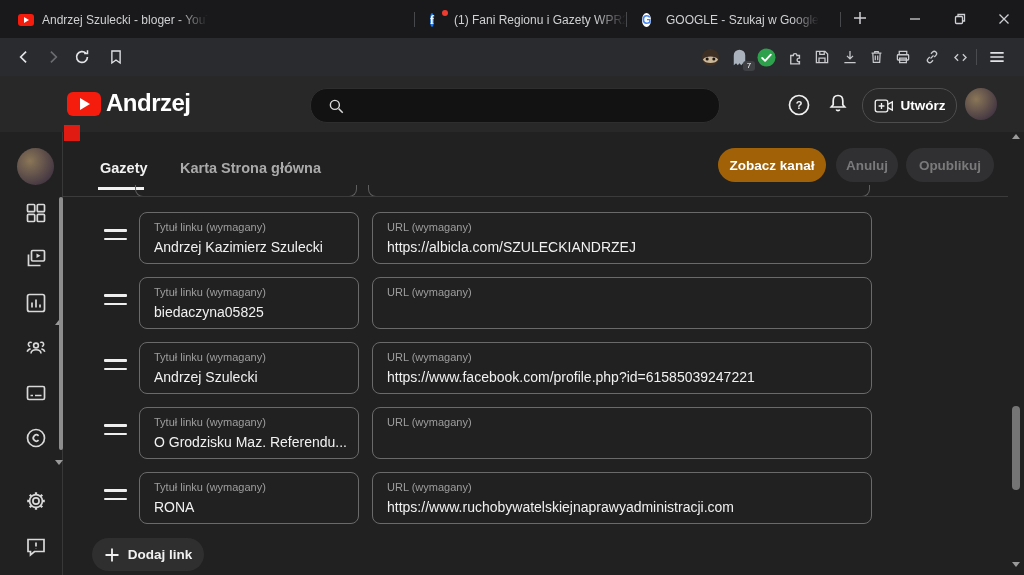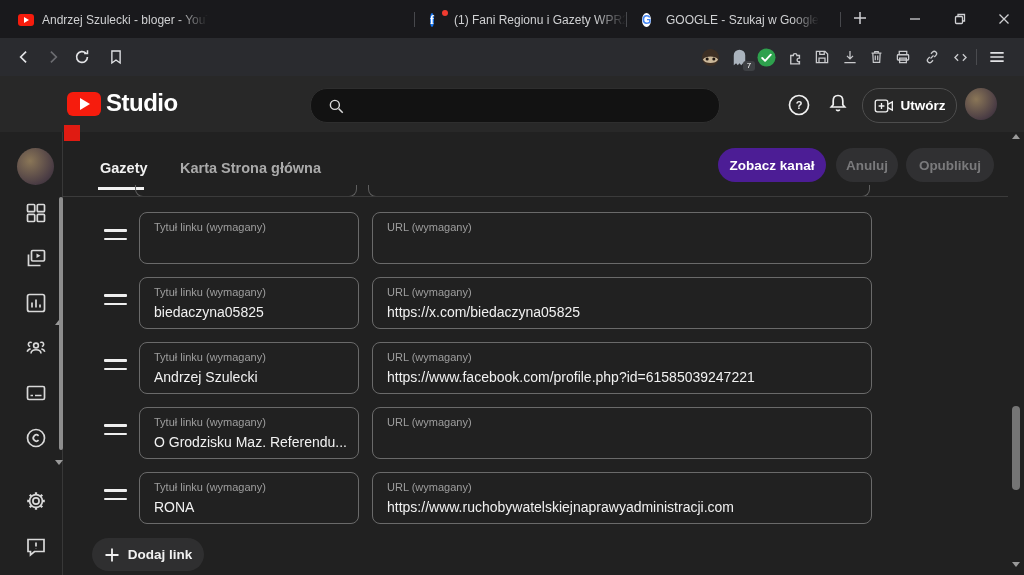--- a/index.html
+++ b/index.html
@@ -222,21 +222,21 @@
 </div>
 
 <div class="studiohdr">
   <div class="abs" style="left:24px;top:95px;">
     <svg width="22" height="18" viewBox="0 0 24 20" stroke="#f1f1f1" stroke-width="2">
         <path d="M2 3h20M2 10h20M2 17h20"></path>
       </svg>
   </div>
 </div>
 <div class="logo-play"></div>
-<div class="logo-text">Studio</div>
+<div class="logo-text">Andrzej</div>
 <div class="searchbox">
   <span style="margin:0 14px 0 16px;">
     <svg width="18" height="18" viewBox="0 0 24 24" fill="none" stroke="#d9d9d9" stroke-width="1.9">
         <circle cx="10.5" cy="10.5" r="6"></circle>
         <path d="M15.5 15.5L21 21"></path>
       </svg>
   </span>
 </div>
 <div class="abs" style="left:787px;top:93px;">
   <svg width="24" height="24" viewBox="0 0 24 24" fill="none">
@@ -326,52 +326,53 @@
       <div class="tri-down"></div>
     </div>
 </div>
 
 <div class="abs" style="left:64px;top:125px;width:16px;height:16px;background:#e01b12;"></div>
 
 <div class="pagetab active" style="left:100px;">Gazety</div>
 <div class="pagetab" style="left:180px;">Karta Strona główna</div>
 <div class="tabunderline"></div>
 
-<div class="pill" style="left:718px;top:148px;width:108px;height:34px;background:#4c1d95;color:#ffffff;">Zobacz kanał</div>
+<div class="pill" style="left:718px;top:148px;width:108px;height:34px;background:#a16207;color:#ffffff;">Zobacz kanał</div>
 <div class="pill" style="left:836px;top:148px;width:62px;height:34px;background:#303032;color:#7a7a7c;">Anuluj</div>
 <div class="pill" style="left:906px;top:148px;width:88px;height:34px;background:#303032;color:#7a7a7c;">Opublikuj</div>
 
 <div class="ghostfield" style="left:135px;width:220px;"></div>
 <div class="ghostfield" style="left:368px;width:500px;"></div>
 <div class="hdrdivider"></div>
 
 <div class="row" style="top:212px;">
   <div class="handle">
       <i></i>
       <i></i>
     </div>
   <div class="field" style="left:135px;width:220px;">
     <div class="flabel">Tytuł linku (wymagany)</div>
+    <div class="fvalue">Andrzej Kazimierz Szulecki</div>
   </div>
   <div class="field" style="left:368px;width:500px;">
     <div class="flabel">URL (wymagany)</div>
+    <div class="fvalue">https://albicla.com/SZULECKIANDRZEJ</div>
   </div>
 </div>
 <div class="row" style="top:277px;">
   <div class="handle">
       <i></i>
       <i></i>
     </div>
   <div class="field" style="left:135px;width:220px;">
     <div class="flabel">Tytuł linku (wymagany)</div>
     <div class="fvalue">biedaczyna05825</div>
   </div>
   <div class="field" style="left:368px;width:500px;">
     <div class="flabel">URL (wymagany)</div>
-    <div class="fvalue">https://x.com/biedaczyna05825</div>
   </div>
 </div>
 <div class="row" style="top:342px;">
   <div class="handle">
       <i></i>
       <i></i>
     </div>
   <div class="field" style="left:135px;width:220px;">
     <div class="flabel">Tytuł linku (wymagany)</div>
     <div class="fvalue">Andrzej Szulecki</div>

